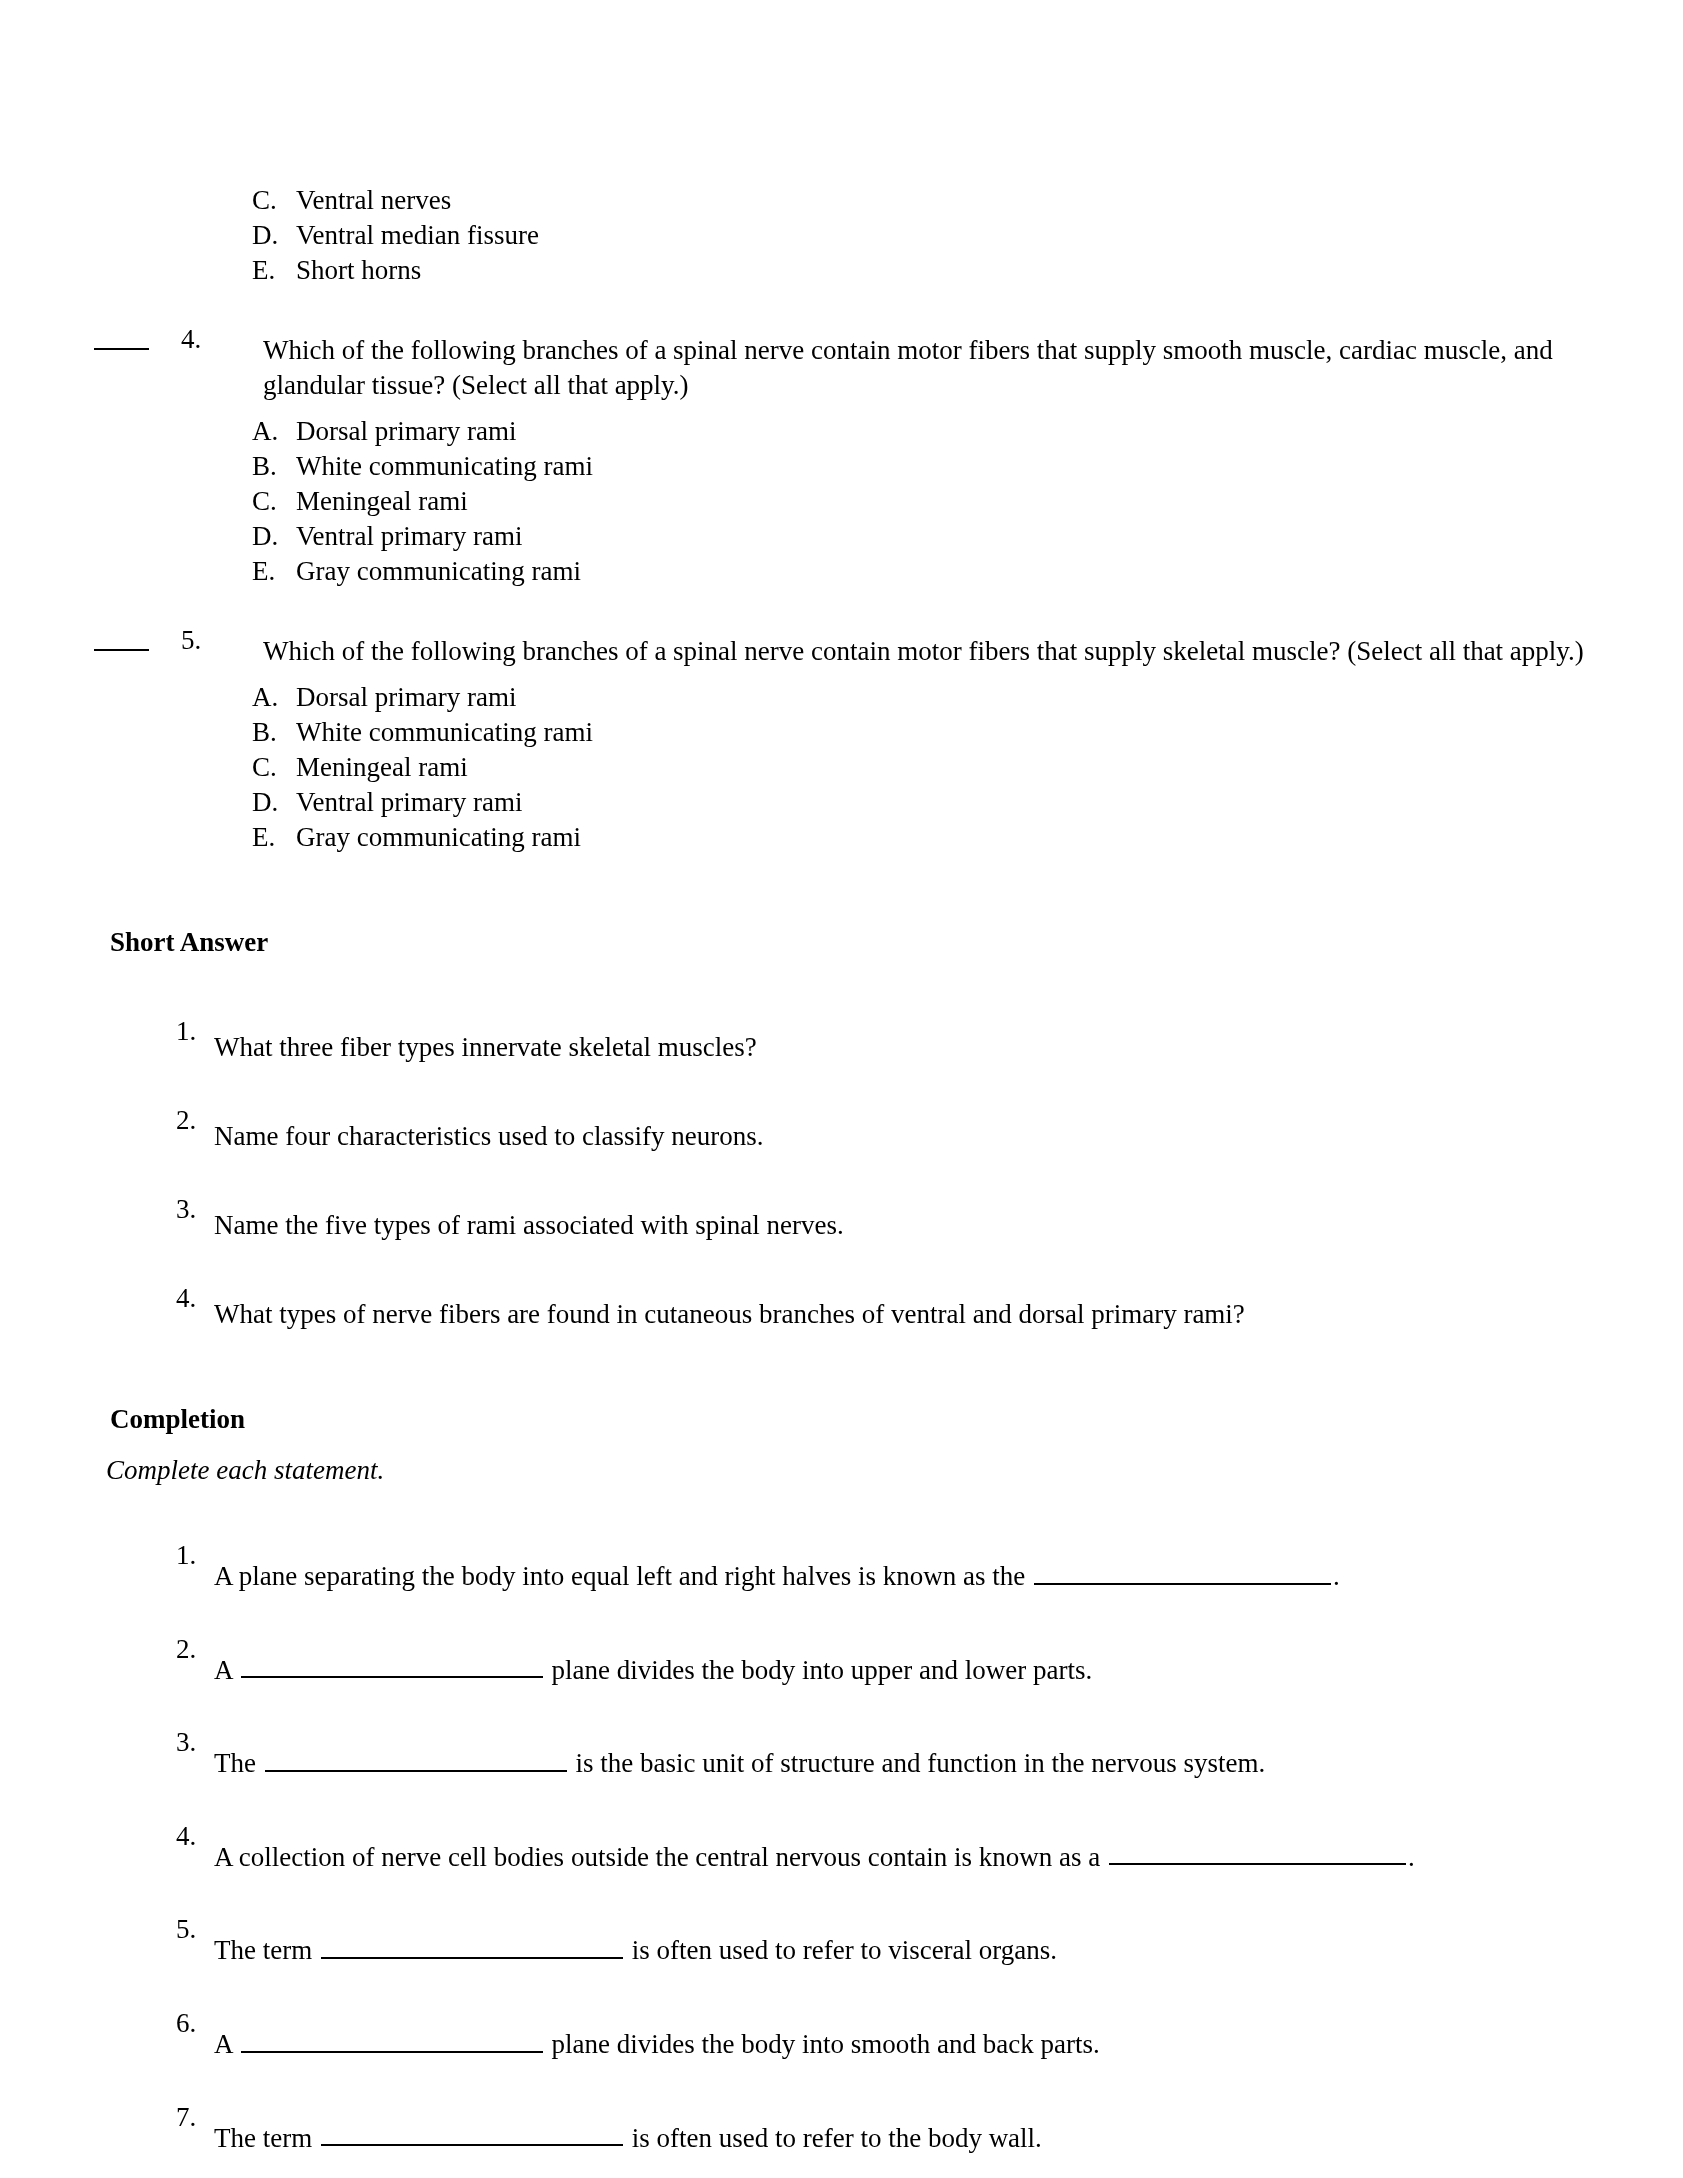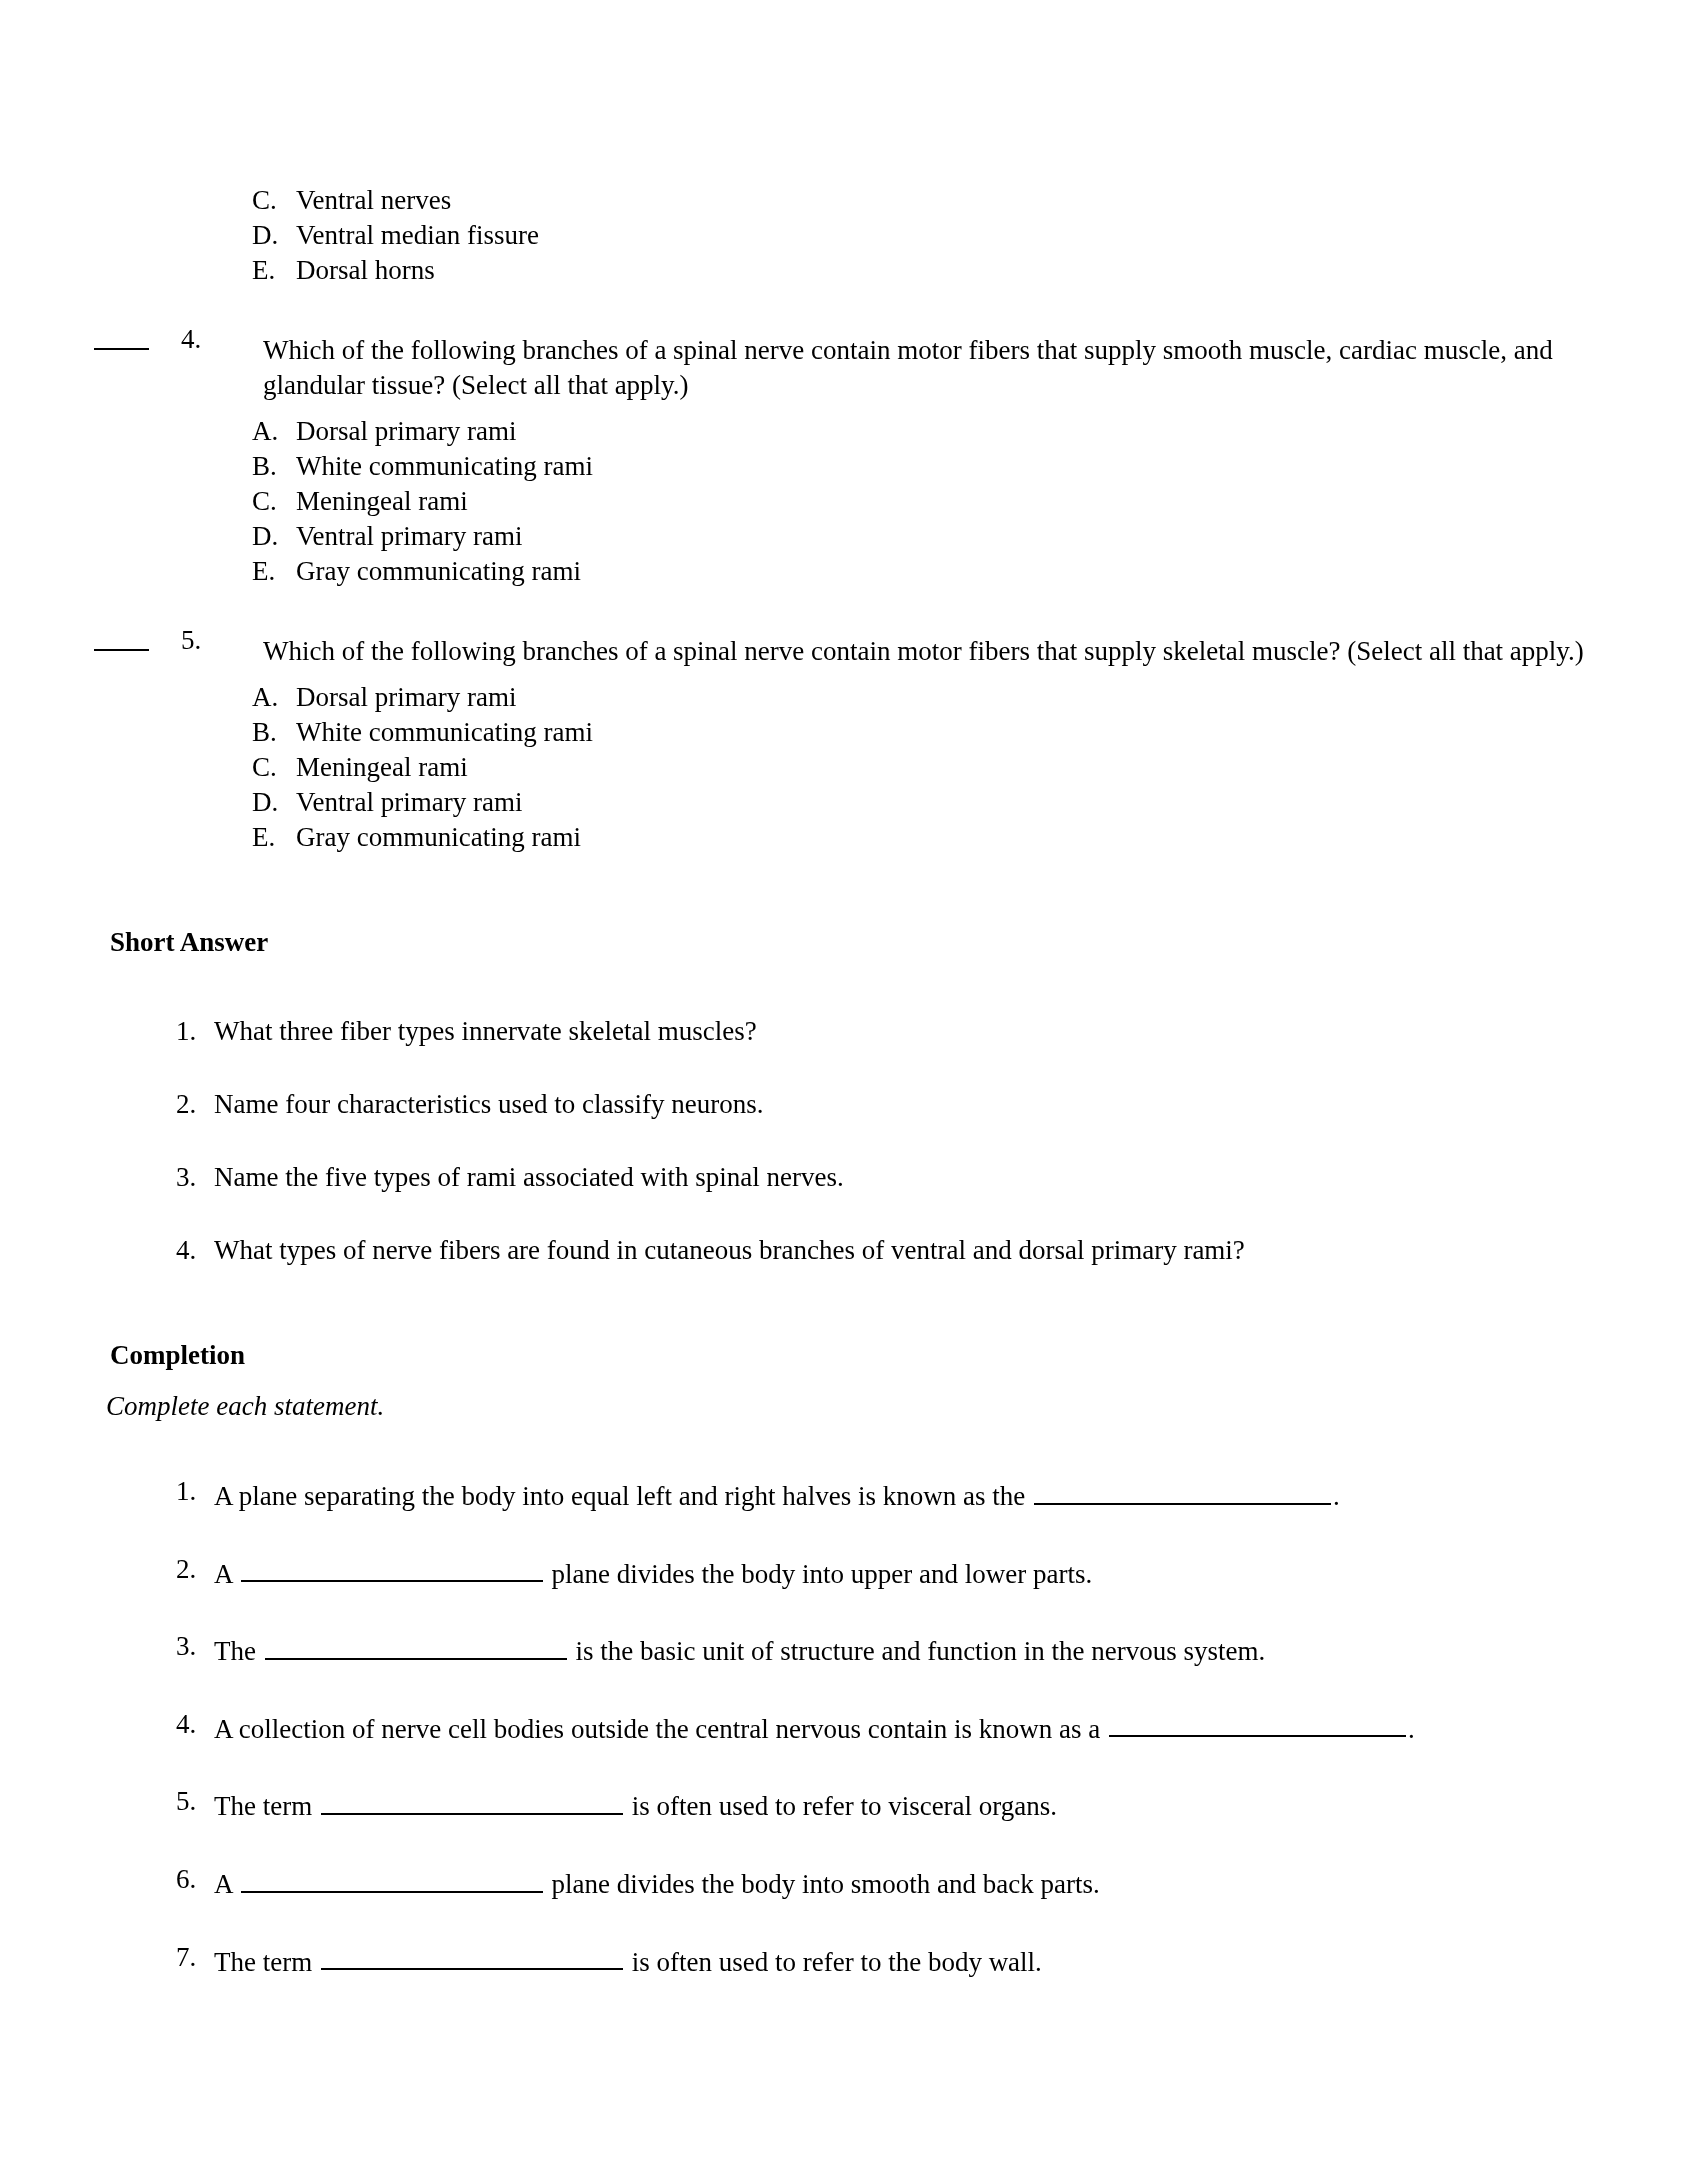--- a/index.html
+++ b/index.html
@@ -105,20 +105,21 @@
   .q-indent {
     flex: 0 0 82px;
     width: 82px;
   }
   .q-num {
     flex: 0 0 38px;
     width: 38px;
   }
   .q-text {
     flex: 1 1 auto;
+    margin-top: 16px;
   }
   .blank {
     display: inline-block;
     border-bottom: 2px solid #000;
     height: 1.06em;
     vertical-align: baseline;
     margin: 0 2px;
   }
   .blank-w1 { width: 297px; }
   .blank-w2 { width: 302px; }
@@ -133,21 +134,21 @@
     <div class="opt-row">
       <span class="opt-letter">C.</span>
       <span class="opt-text">Ventral nerves</span>
     </div>
     <div class="opt-row">
       <span class="opt-letter">D.</span>
       <span class="opt-text">Ventral median fissure</span>
     </div>
     <div class="opt-row">
       <span class="opt-letter">E.</span>
-      <span class="opt-text">Dorsal horns</span>
+      <span class="opt-text">Short horns</span>
     </div>
   </div>
 
   <div class="mc-item">
     <div class="mc-blank"><span class="mc-blank-line"></span></div>
     <div class="mc-num">4.</div>
     <div class="mc-body">
       <div class="mc-stem">Which of the following branches of a spinal nerve contain motor fibers that supply smooth muscle, cardiac muscle, and glandular tissue? (Select all that apply.)</div>
       <div class="mc-options">
         <div class="opt-row">

